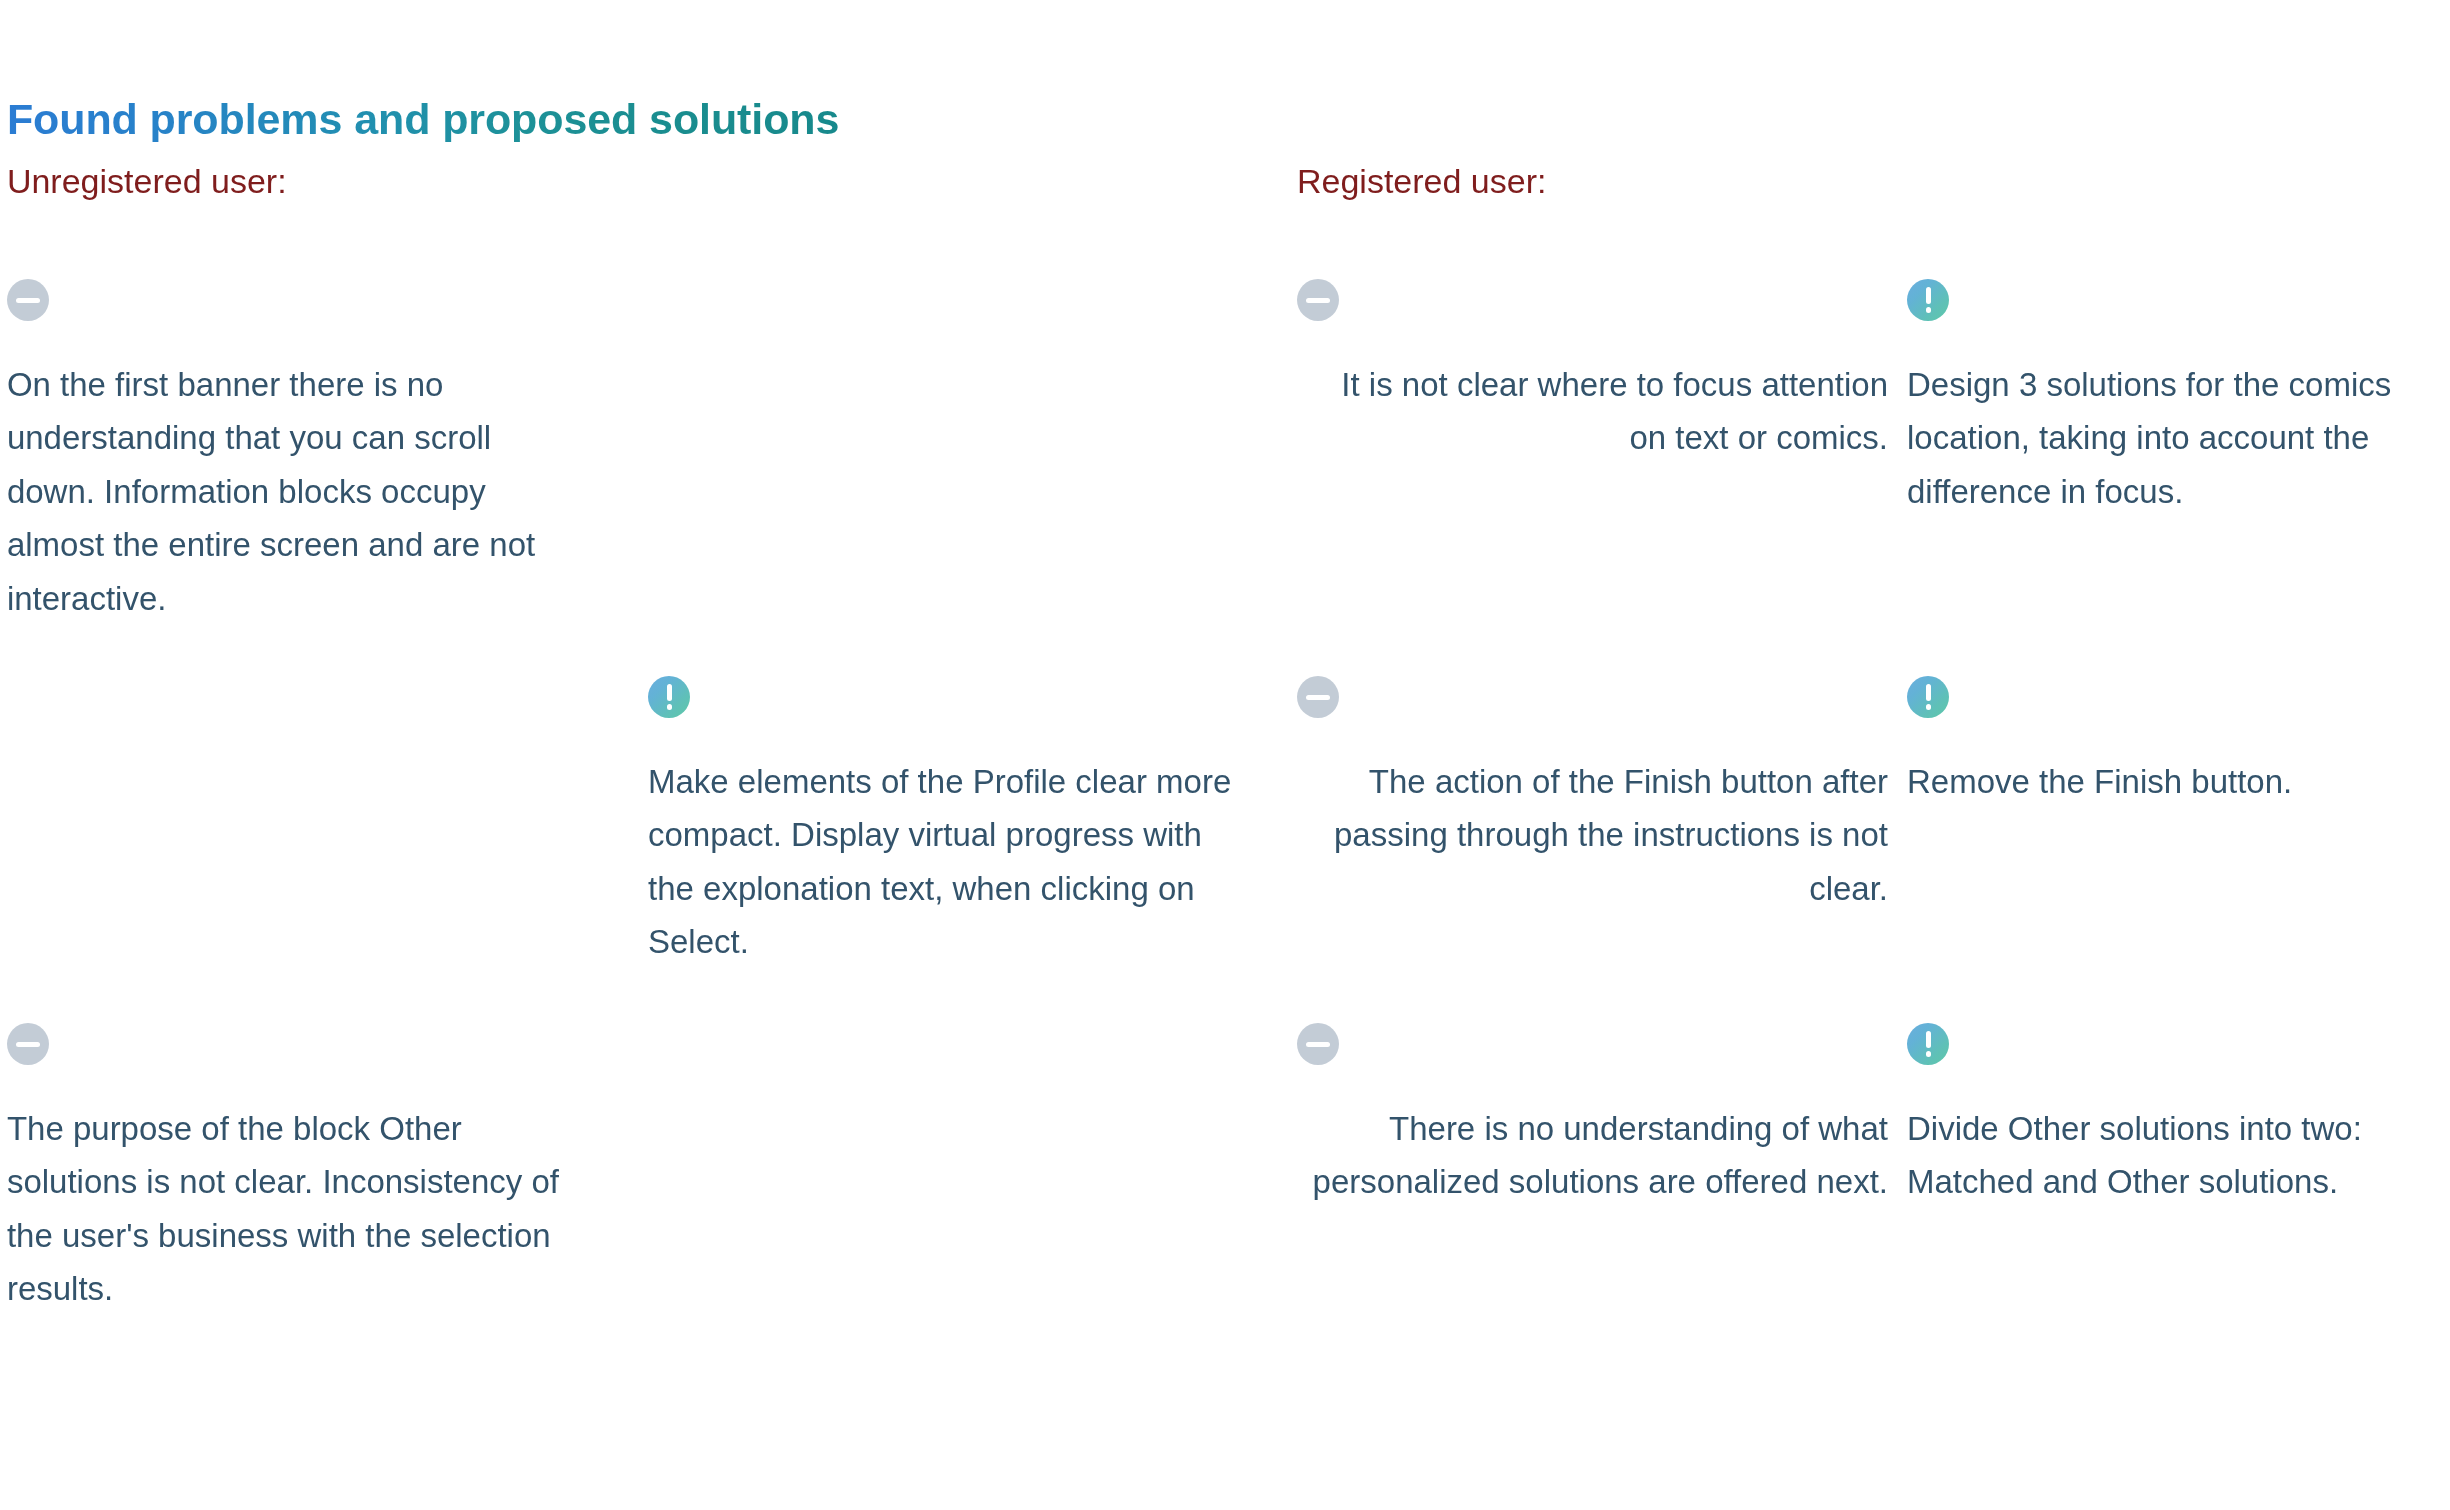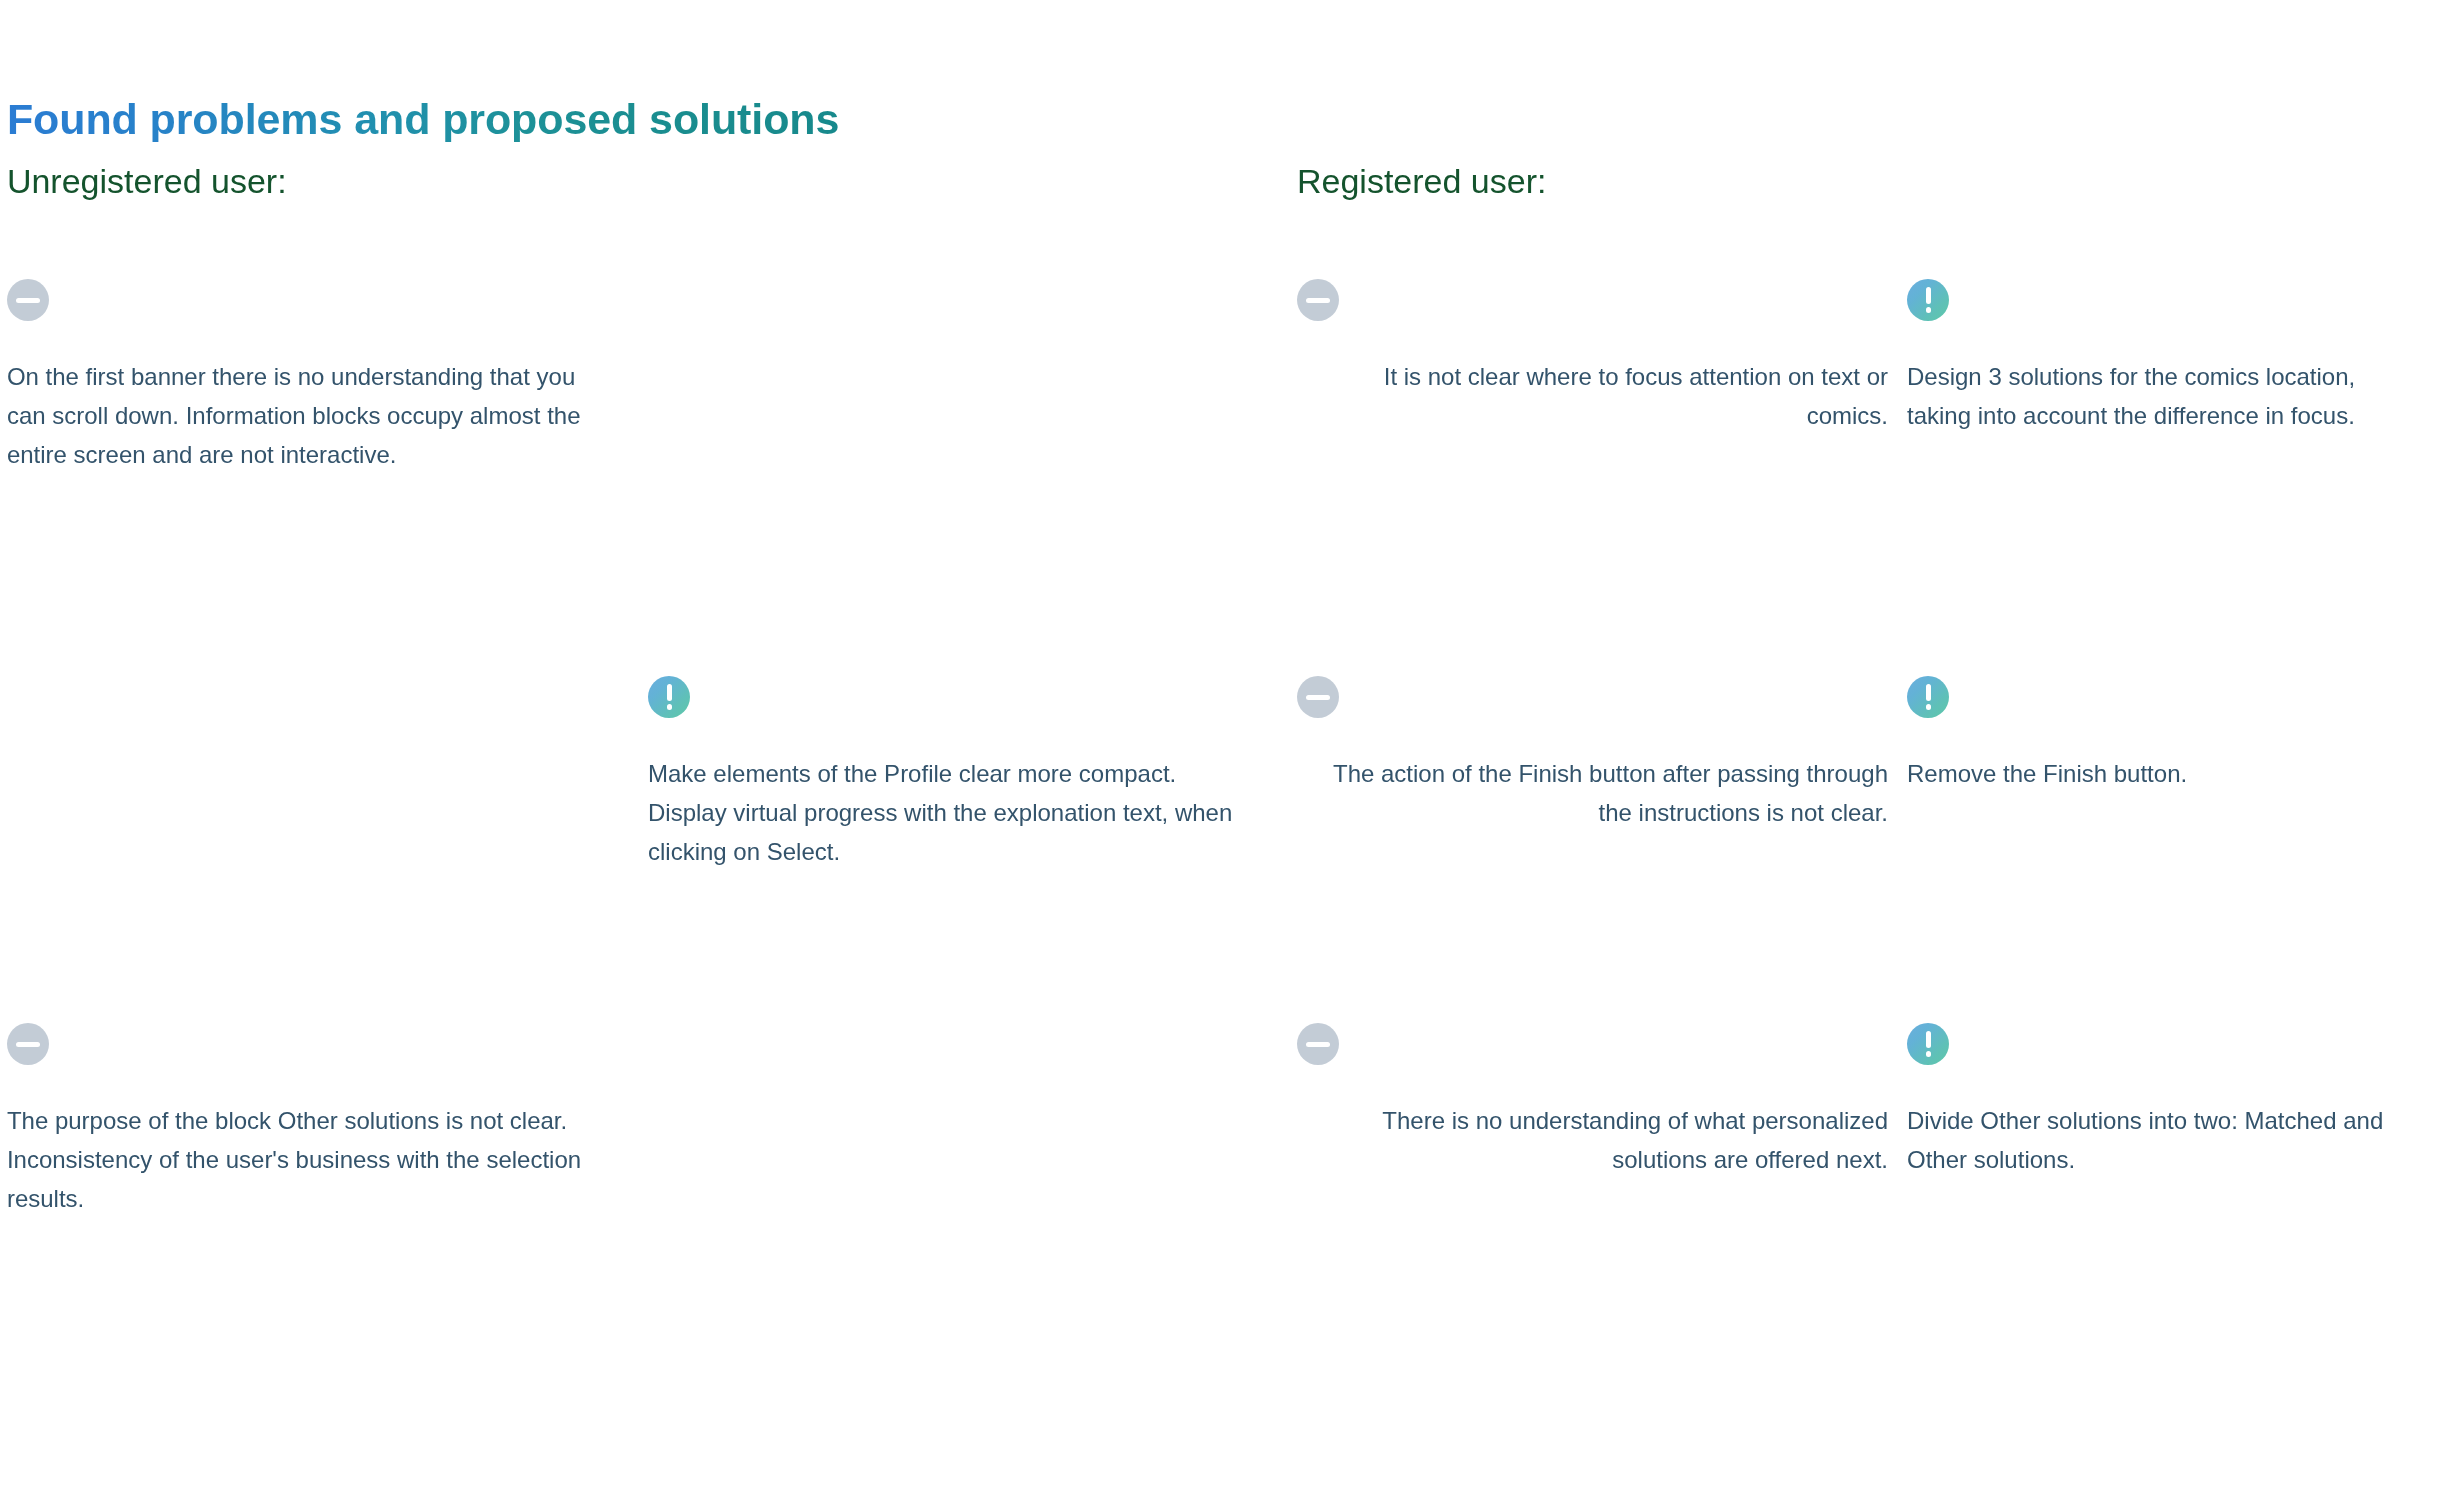--- a/index.html
+++ b/index.html
@@ -40,21 +40,21 @@
     color: transparent;
     -webkit-text-fill-color: transparent;
   }
 
   
   .group-heading {
     position: absolute;
     top: 163px;
     font-size: 34px;
     font-weight: 400;
-    color: #14532d;
+    color: #7f1d1d;
     line-height: 1.1;
     white-space: nowrap;
   }
   .group-heading.g0 { left: 6.9px; }
   .group-heading.g1 { left: 1297px; text-align: right; }
 
   
   .grid {
     position: absolute;
     left: 0;
@@ -121,21 +121,21 @@
     left: 18.5px;
     top: 28px;
     width: 5.8px;
     height: 5.8px;
     border-radius: 50%;
     background: #ffffff;
   }
 
   .cell-text {
     margin-top: 37px;
-    font-size: 24px;
+    font-size: 33px;
     font-weight: 400;
     line-height: 1.62;
     color: #33536b;
   }
 </style>
 </head>
 <body>
 
 <div class="slide">
 

